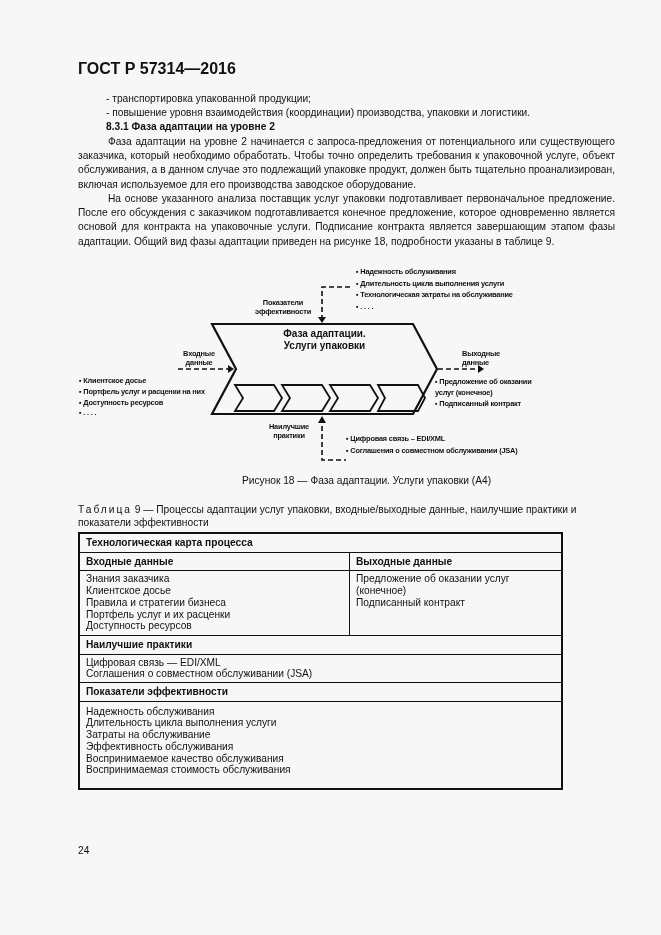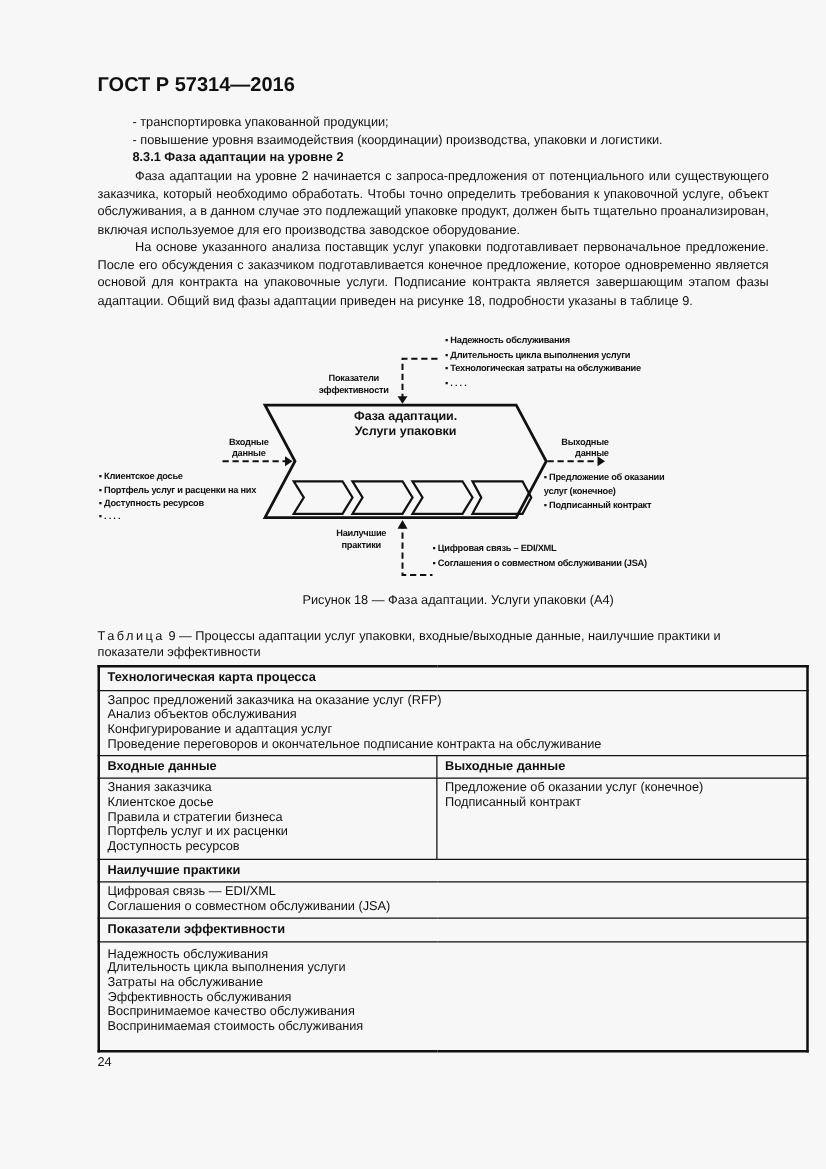--- a/index.html
+++ b/index.html
@@ -9,21 +9,21 @@
   .hdr{left:78px;top:60px;font-weight:bold;font-size:16px;}
   .p{left:78px;width:537px;line-height:14.2px;text-align:justify;}
   .ind{text-indent:30px;}
   .li{left:106px;}
   .sect{left:106px;font-weight:bold;}
   .fig{left:0;top:265px;width:545px;height:200px;}
   .dl{font-size:7.4px;font-weight:bold;color:#111;letter-spacing:-0.2px;}
   .caption{left:0;width:661px;text-align:center;top:475px;margin-left:36px;}
   .tcap{left:78px;top:503px;width:537px;line-height:13px;}
   .tcap .sp{letter-spacing:2px;}
-  table{position:absolute;left:78px;top:532px;width:569px;border-collapse:collapse;border:2px solid #111;}
+  table{position:absolute;left:78px;top:532px;width:485px;border-collapse:collapse;border:2px solid #111;}
   td{border:1px solid #111;padding:2px 6px;vertical-align:top;line-height:11.7px;}
   td.h{font-weight:bold;padding:3px 6px;}
   .pnum{left:78px;top:845px;}
 </style>
 </head>
 <body>
 
 <div class="abs hdr">ГОСТ Р 57314—2016</div>
 
 <div class="abs li" style="top:93px">- транспортировка упакованной продукции;</div>
@@ -78,21 +78,21 @@
     <div>Входные</div>
     <div>данные</div>
   </div>
   <div class="abs dl" style="left:79px;top:111px;line-height:10.8px">
     <div>▪ Клиентское досье</div>
     <div>▪ Портфель услуг и расценки на них</div>
     <div>▪ Доступность ресурсов</div>
     <div>▪ . . . .</div>
   </div>
 
-  <div class="abs dl" style="left:437px;top:84px;width:50px;text-align:right;line-height:9px">
+  <div class="abs dl" style="left:462px;top:84px;width:50px;text-align:left;line-height:9px">
     <div>Выходные</div>
     <div>данные</div>
   </div>
   <div class="abs dl" style="left:435px;top:111px;line-height:11px">
     <div>▪ Предложение об оказании услуг (конечное)</div>
     <div>▪ Подписанный контракт</div>
   </div>
 
   <div class="abs dl" style="left:262px;top:157px;width:54px;text-align:center;line-height:9px">
     <div>Наилучшие</div>
@@ -107,28 +107,20 @@
 <div class="abs caption">Рисунок 18 — Фаза адаптации. Услуги упаковки (А4)</div>
 
 <div class="abs tcap">
   <span class="sp">Таблица</span><span> 9 — Процессы адаптации услуг упаковки, входные/выходные данные, наилучшие практики и показатели эффективности</span>
 </div>
 
 <table>
   <tbody>
       <tr>
         <td class="h" colspan="2">Технологическая карта процесса</td>
-      </tr>
-  <tr>
-        <td colspan="2">
-    <div>Запрос предложений заказчика на оказание услуг (RFP)</div>
-    <div>Анализ объектов обслуживания</div>
-    <div>Конфигурирование и адаптация услуг</div>
-    <div>Проведение переговоров и окончательное подписание контракта на обслуживание</div>
-  </td>
       </tr>
   <tr>
     <td class="h" style="width:257px">Входные данные</td>
     <td class="h">Выходные данные</td>
   </tr>
   <tr>
     <td style="padding-bottom:3px">
       <div>Знания заказчика</div>
       <div>Клиентское досье</div>
       <div>Правила и стратегии бизнеса</div>

